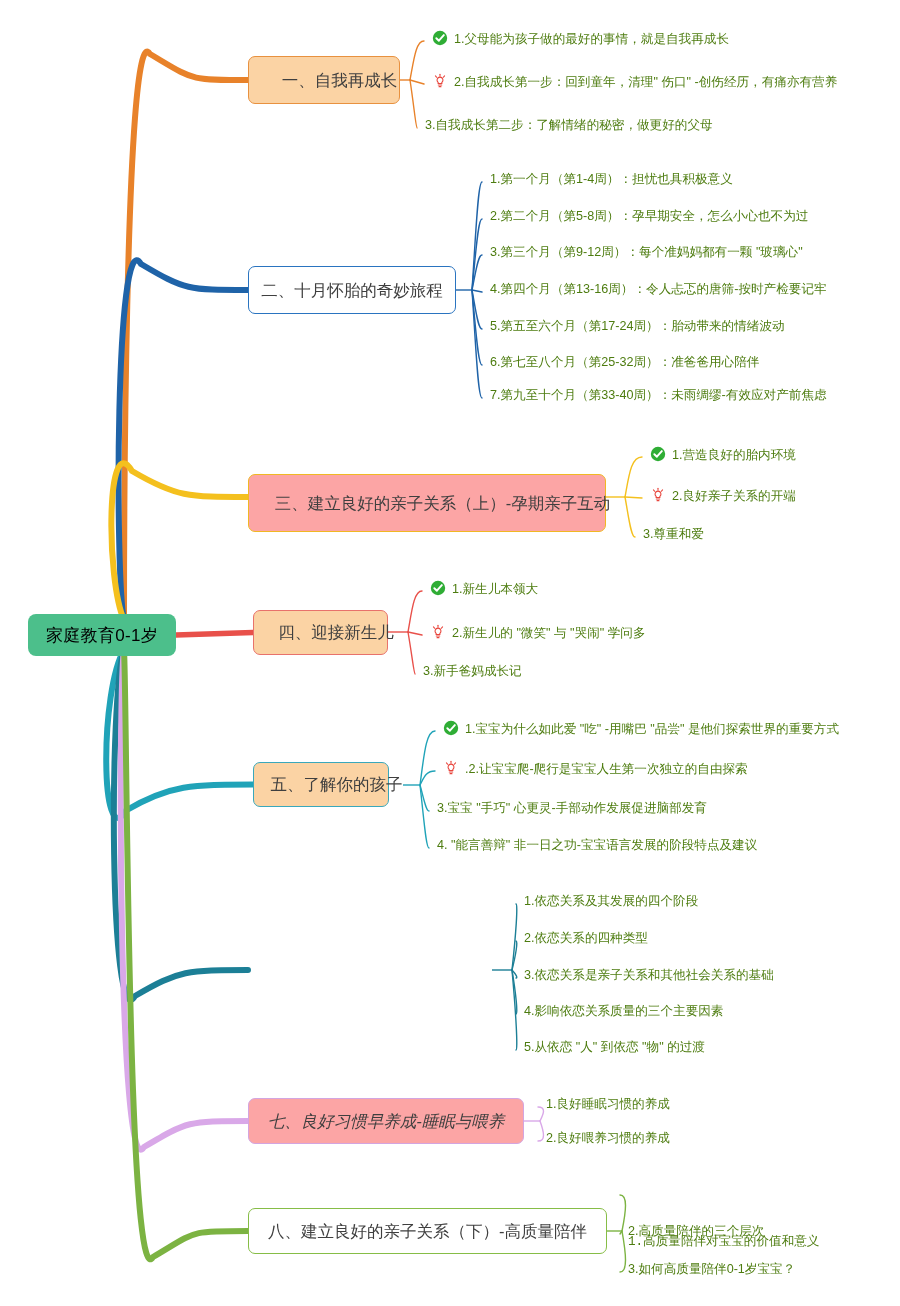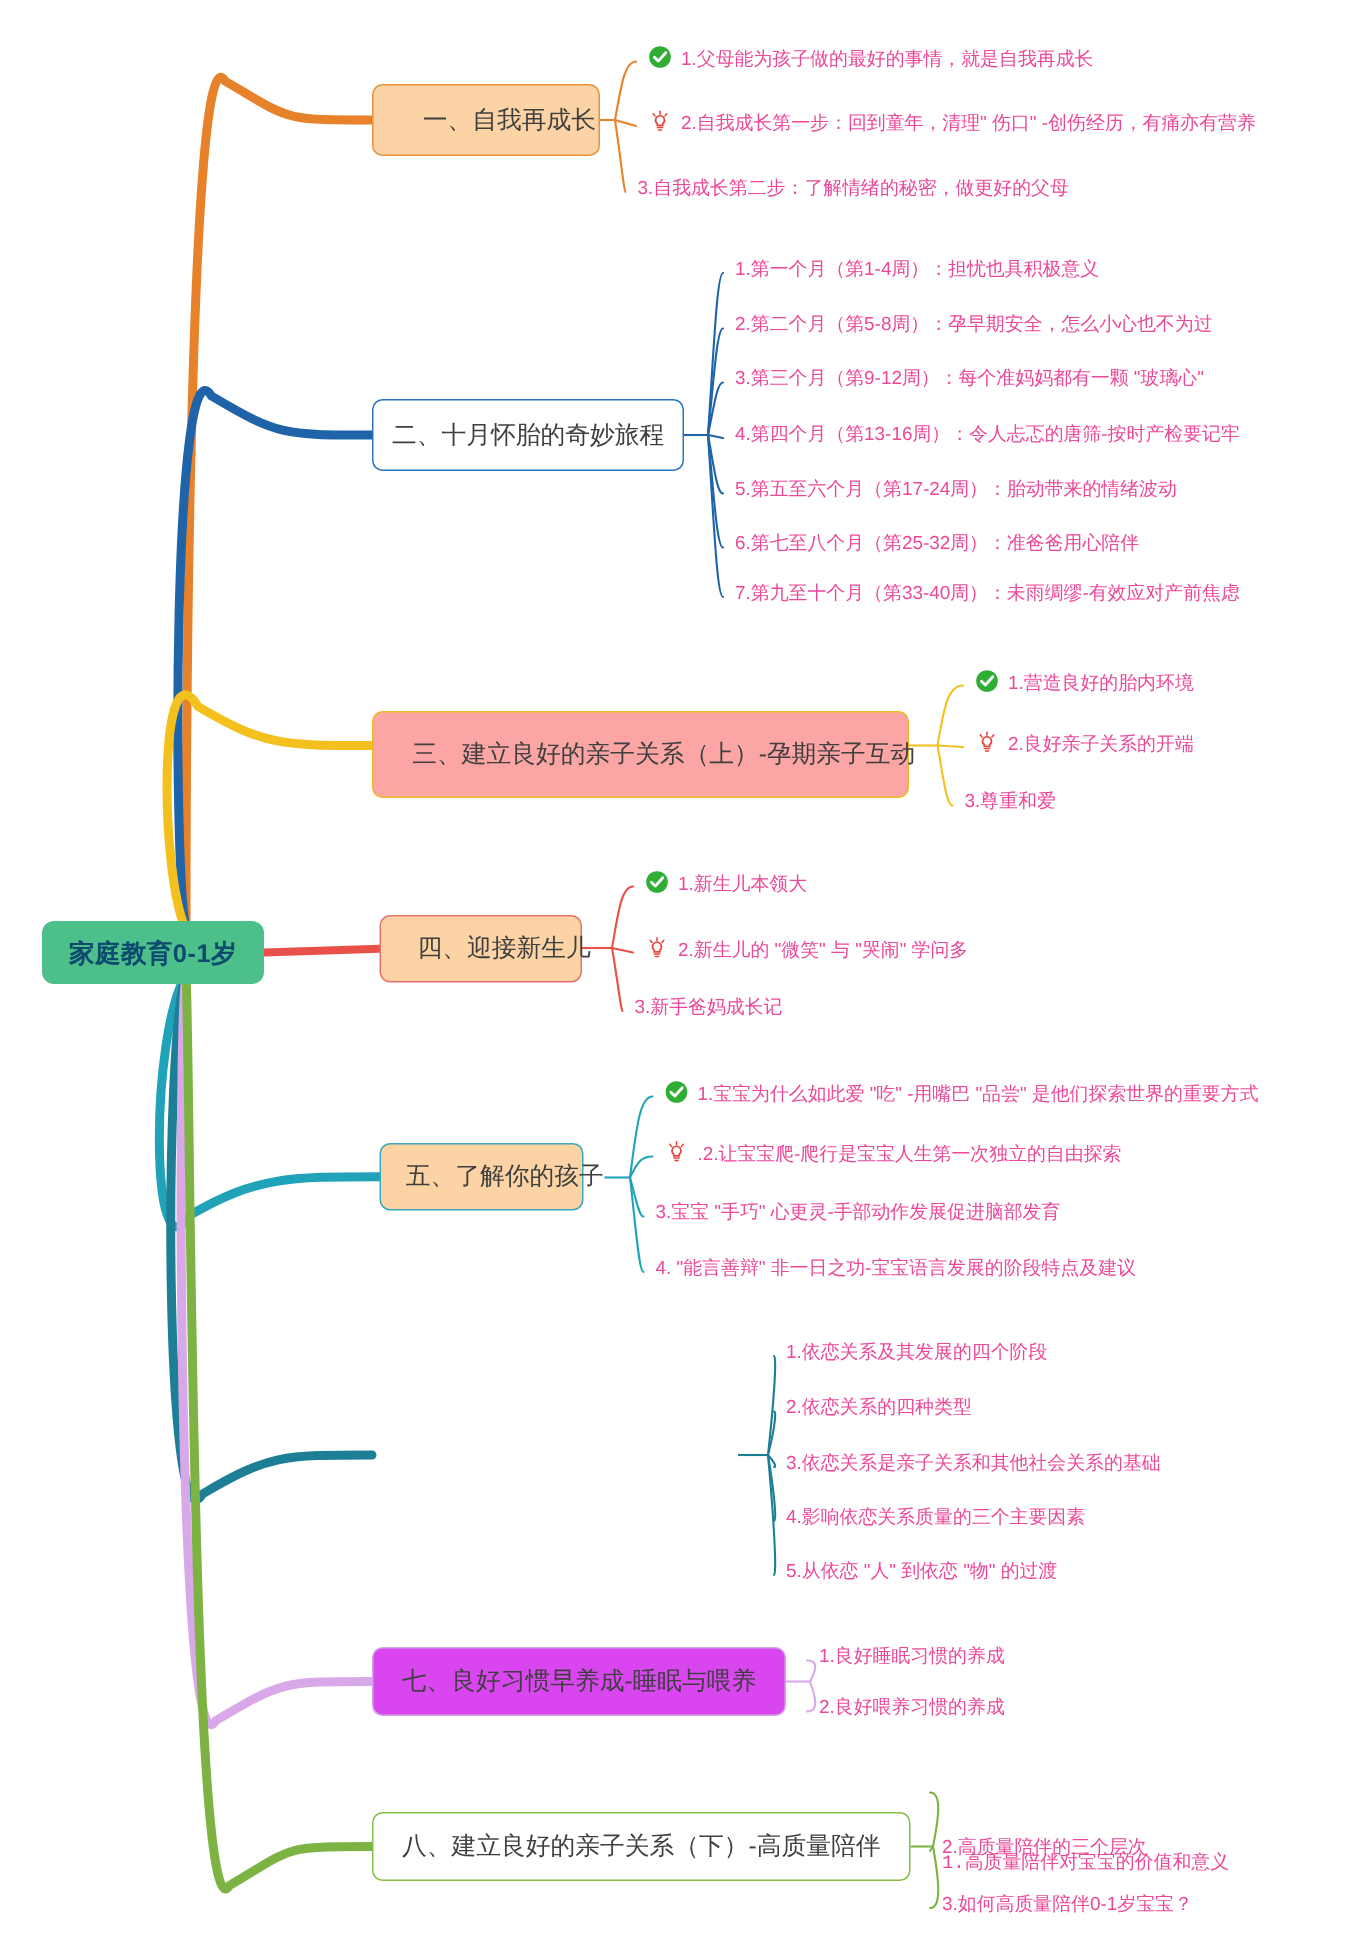--- a/index.html
+++ b/index.html
@@ -34,23 +34,23 @@
     box-sizing: border-box;
     display: flex;
     align-items: center;
     justify-content: center;
     border-radius: 7px;
     white-space: nowrap;
     line-height: 1;
   }
   .root-node {
     background: #4cbf8b;
-    color: #0c4a6e;
+    color: #000000;
     font-size: 17px;
-    font-weight: bold;
+    font-weight: normal;
     letter-spacing: 0.3px;
     border-radius: 8px;
     padding: 0 20px;
   }
   .branch-node {
     font-size: 16.5px;
     color: #3f3f3f;
     border-width: 1.6px;
     border-style: solid;
     padding: 0 13px;
@@ -58,21 +58,21 @@
   .branch-node.filled {
     background: #fbd3a4;
     padding-left: 44px;
   }
   .branch-node.hollow {
     background: #ffffff;
   }
   .leaf {
     position: absolute;
     font-size: 12.6px;
-    color: #ec4899;
+    color: #4d7c0f;
     white-space: nowrap;
     line-height: 1.2;
     display: flex;
     align-items: center;
   }
   .leaf-icon {
     display: inline-block;
     width: 17px;
     height: 17px;
     margin-right: 5px;
@@ -278,21 +278,21 @@
     </div>
     <div class="leaf" style="left: 524px; top: 968px;">
       <span class="leaf-text">3.依恋关系是亲子关系和其他社会关系的基础</span>
     </div>
     <div class="leaf" style="left: 524px; top: 1004px;">
       <span class="leaf-text">4.影响依恋关系质量的三个主要因素</span>
     </div>
     <div class="leaf" style="left: 524px; top: 1040px;">
       <span class="leaf-text">5.从依恋 "人" 到依恋 "物" 的过渡</span>
     </div>
-    <div class="node branch-node hollow" style="left: 248px; top: 1098px; width: 276px; height: 46px; border-color: rgb(211, 165, 224); background: #d946ef;">
+    <div class="node branch-node hollow" style="left: 248px; top: 1098px; width: 276px; height: 46px; border-color: rgb(211, 165, 224); background: #fca5a5; font-style: italic;">
       <span>七、良好习惯早养成-睡眠与喂养</span>
     </div>
     <div class="leaf" style="left: 546px; top: 1097px;">
       <span class="leaf-text">1.良好睡眠习惯的养成</span>
     </div>
     <div class="leaf" style="left: 546px; top: 1131px;">
       <span class="leaf-text">2.良好喂养习惯的养成</span>
     </div>
     <div class="node branch-node hollow" style="left: 248px; top: 1208px; width: 359px; height: 46px; border-color: rgb(134, 189, 70); background: rgb(255, 255, 255);">
       <span>八、建立良好的亲子关系（下）-高质量陪伴</span>

